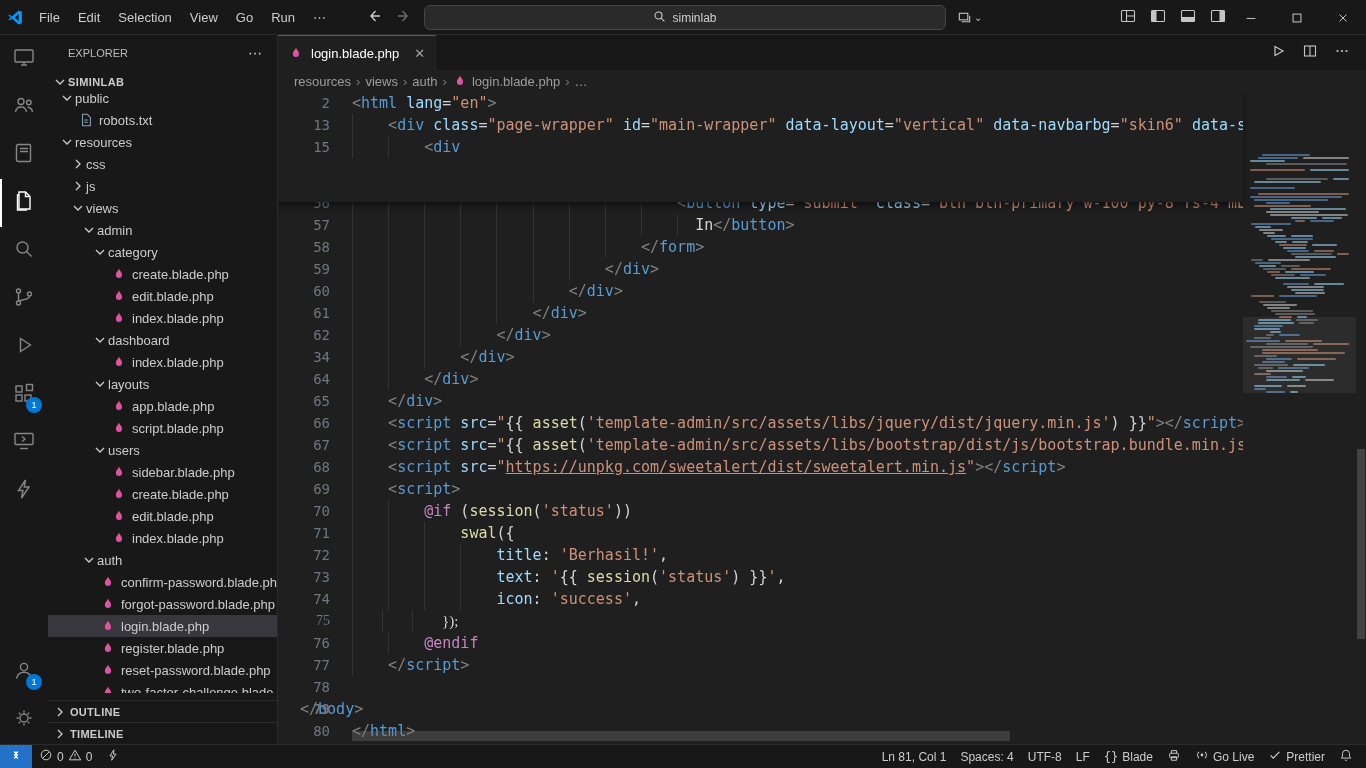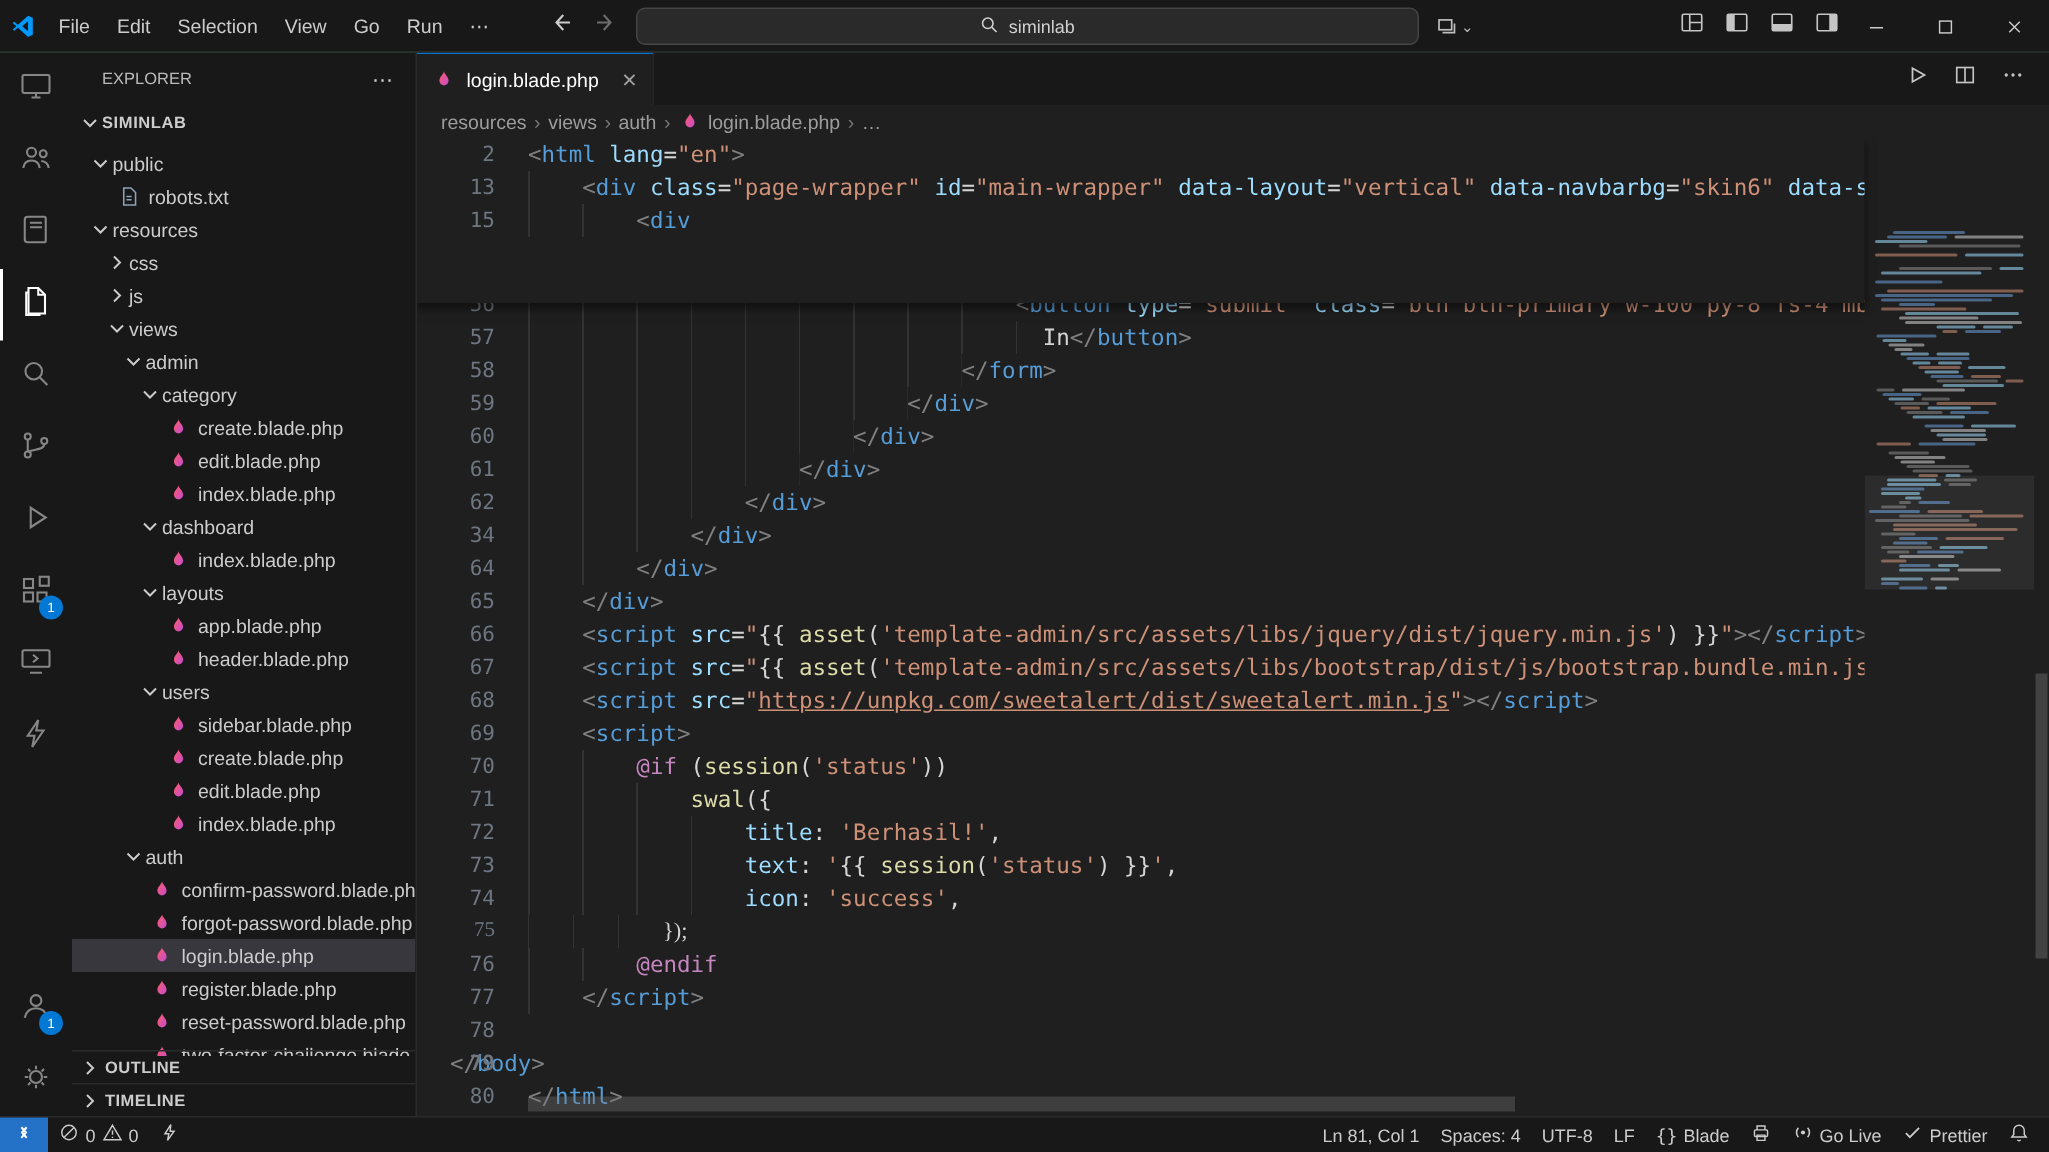--- a/index.html
+++ b/index.html
@@ -34,21 +34,21 @@
   .badge{position:absolute;right:6px;bottom:6px;min-width:16px;height:16px;padding:0 3px;border-radius:9px;
     background:var(--badge,#0078d4);color:#fff;font-size:9px;display:flex;align-items:center;justify-content:center;}
 
   
   .sidebar{position:absolute;left:48px;top:35px;width:230px;bottom:24px;background:#181818;
     border-right:1px solid #2b2b2b;z-index:9;overflow:hidden;}
   .sb-header{height:35px;display:flex;align-items:center;padding:0 14px 0 20px;font-size:11px;color:#bbb;}
   .sb-header .dots{margin-left:auto;color:#ccc;font-size:14px;cursor:pointer;letter-spacing:1px;}
   .root-row{height:24px;display:flex;align-items:center;font-weight:bold;font-size:11px;
     letter-spacing:.4px;color:#ccc;padding-left:4px;cursor:pointer;}
-  .tree{position:absolute;top:63px;left:0;right:0;height:606px;overflow:hidden;}
+  .tree{position:absolute;top:52px;left:0;right:0;height:606px;overflow:hidden;}
   .tree-row{height:22px;display:flex;align-items:center;font-size:13px;color:#ccc;cursor:pointer;white-space:nowrap;}
   .tree-row.selected{background:#37373d;}
   .chev{width:16px;height:16px;flex:none;display:flex;align-items:center;justify-content:center;}
   .chev svg{width:16px;height:16px;}
   .chev.open svg{transform:rotate(90deg);}
   .ficon{width:16px;height:16px;flex:none;margin:0 5px 0 3px;display:flex;align-items:center;justify-content:center;}
   .ficon svg{width:14px;height:14px;}
   .sections{position:absolute;bottom:0;left:0;right:0;}
   .section-row{height:22px;border-top:1px solid #2b2b2b;display:flex;align-items:center;gap:2px;
     font-size:11px;font-weight:bold;color:#ccc;padding-left:4px;letter-spacing:.3px;cursor:pointer;}
@@ -409,21 +409,21 @@
           </span>
           <span>app.blade.php</span>
         </div>
         <div class="tree-row" style="padding-left: 55px;">
           <span style="width: 5px; flex: 0 0 auto;"></span>
           <span class="ficon">
             <svg viewBox="0 0 16 16">
               <path d="M8 1.5C8 4 4.5 5.5 4.5 9a3.5 3.5 0 0 0 7 0C11.5 5.5 8 4 8 1.5z" fill="url(#fg)"></path>
             </svg>
           </span>
-          <span>header.blade.php</span>
+          <span>script.blade.php</span>
         </div>
         <div class="tree-row" style="padding-left: 44px;">
           <span class="chev open">
             <svg viewBox="0 0 16 16" fill="none" stroke="#ccc" stroke-width="1.3">
               <path d="m6 4 4 4-4 4"></path>
             </svg>
           </span>
           <span>users</span>
         </div>
         <div class="tree-row" style="padding-left: 55px;">

